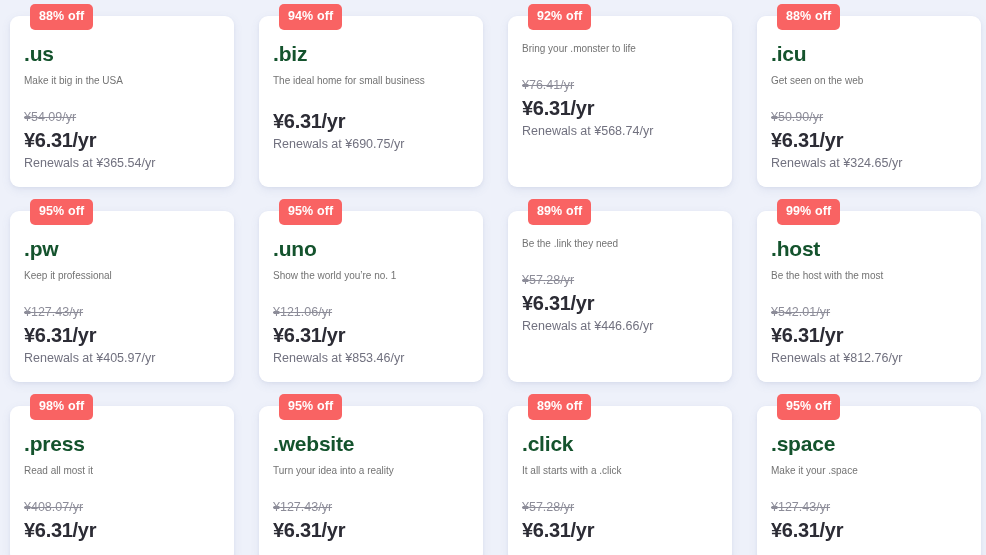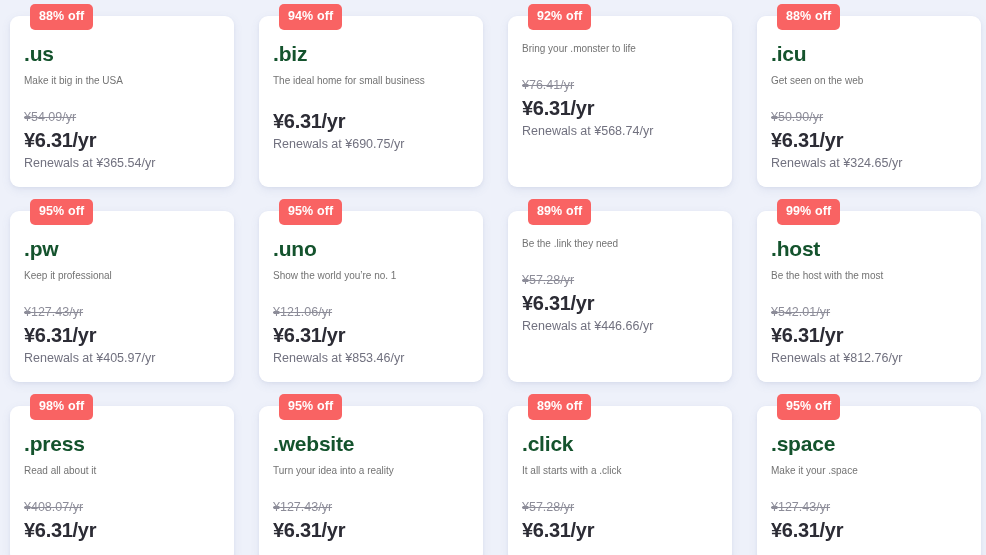--- a/index.html
+++ b/index.html
@@ -157,21 +157,21 @@
     <div class="tld-name">.host</div>
     <div class="tld-tagline">Be the host with the most</div>
     <div class="price-old">¥542.01/yr</div>
     <div class="price-current">¥6.31/yr</div>
     <div class="price-renewal">Renewals at ¥812.76/yr</div>
   </div>
 
   <div class="domain-card">
     <span class="discount-badge">98% off</span>
     <div class="tld-name">.press</div>
-    <div class="tld-tagline">Read all about it</div>
+    <div class="tld-tagline">Read all most it</div>
     <div class="price-old">¥408.07/yr</div>
     <div class="price-current">¥6.31/yr</div>
 
   </div>
 
   <div class="domain-card">
     <span class="discount-badge">95% off</span>
     <div class="tld-name">.website</div>
     <div class="tld-tagline">Turn your idea into a reality</div>
     <div class="price-old">¥127.43/yr</div>

